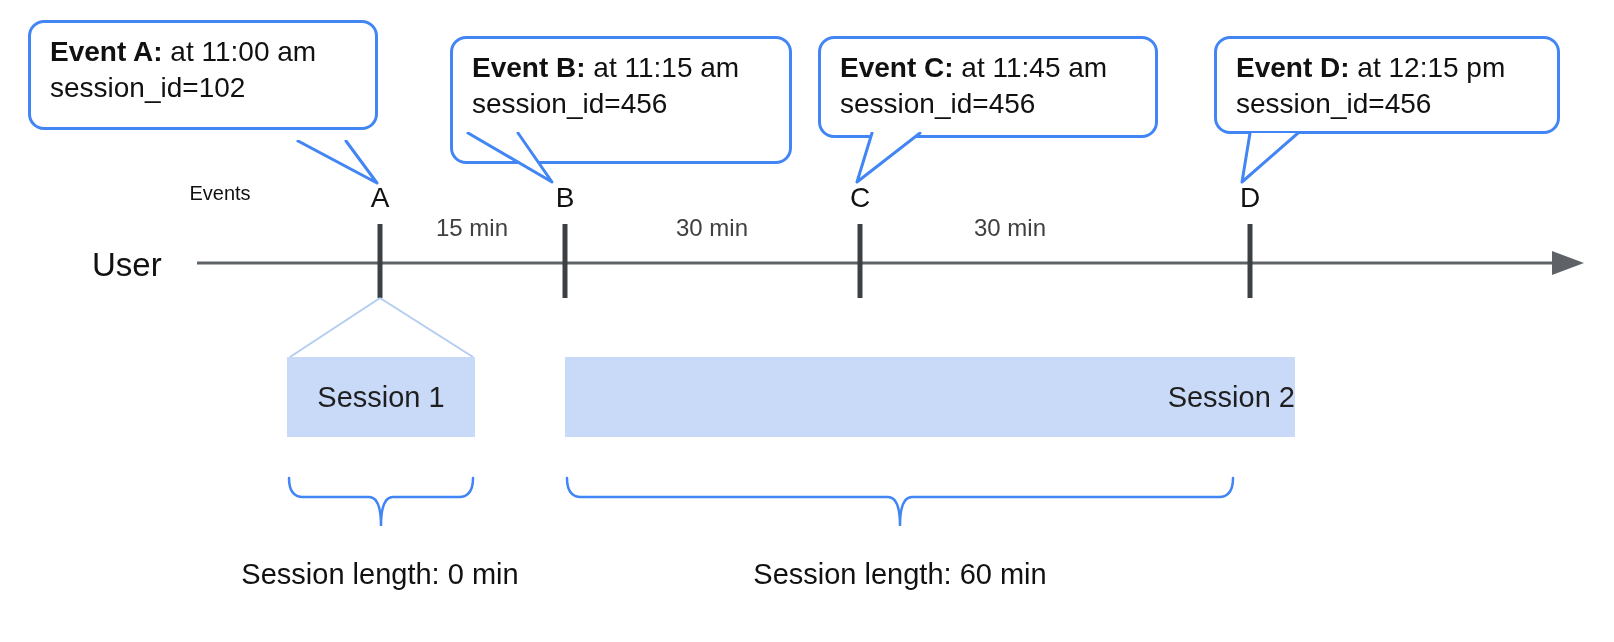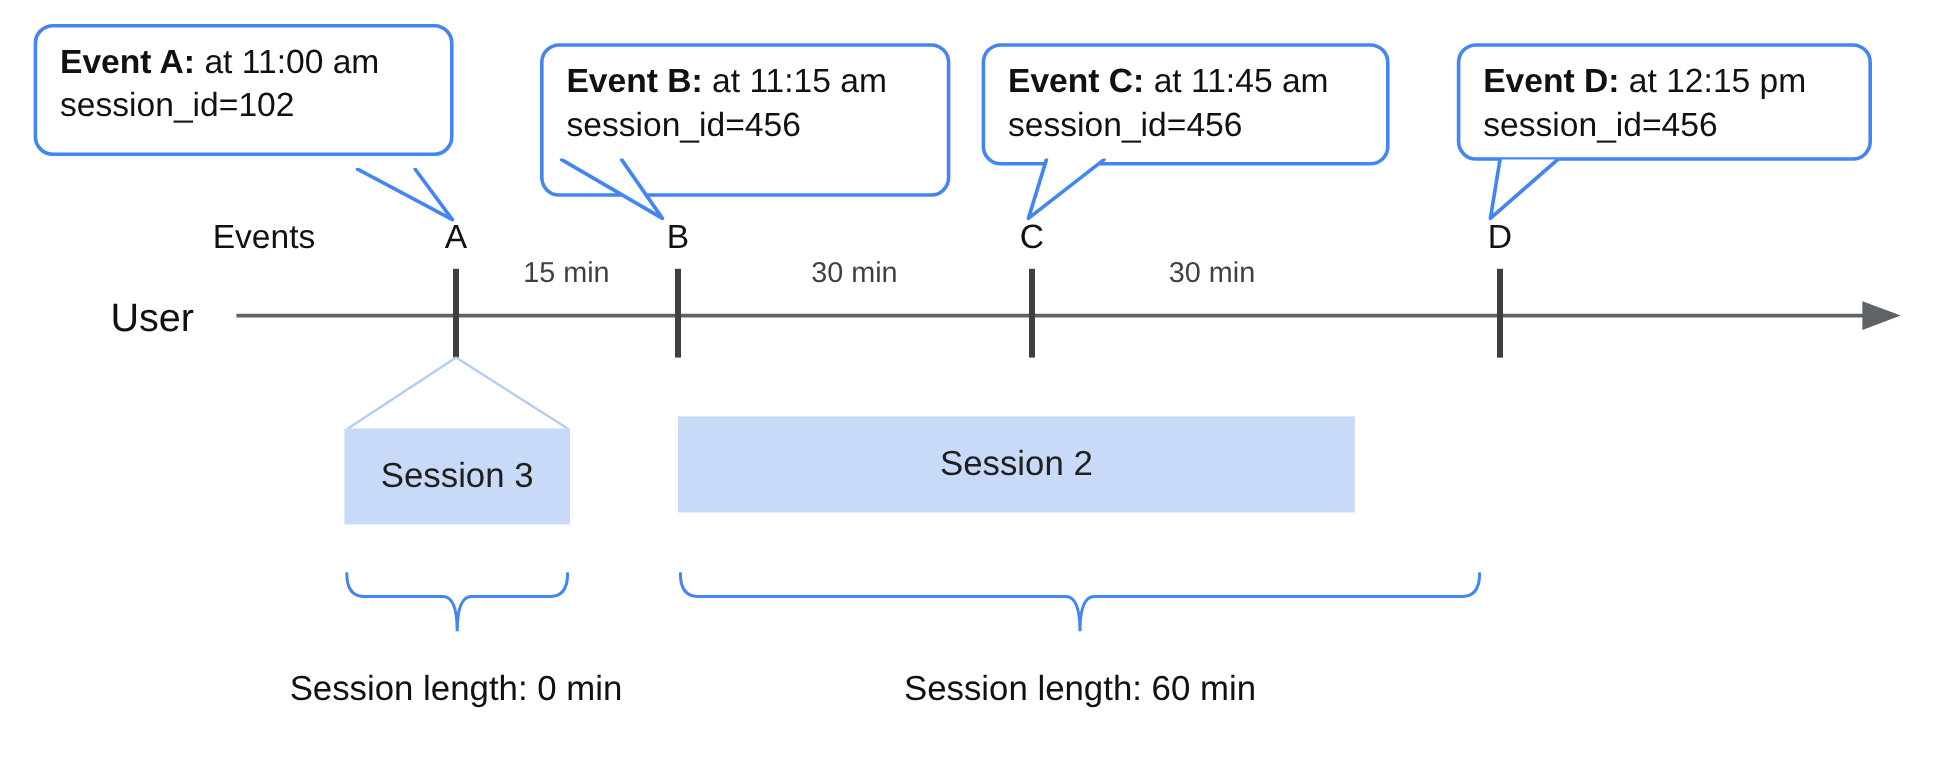--- a/index.html
+++ b/index.html
@@ -19,21 +19,21 @@
     position:absolute;background:#fff;
     border:3px solid var(--bubble-border,#4285f4);
     border-radius:16px;box-sizing:border-box;
     padding:11px 19px;font-size:28px;line-height:1.3;white-space:nowrap;
   }
   .bubble .b{font-weight:bold;}
   .tail{position:absolute;}
   .tail path{fill:#ffffff;stroke:var(--bubble-border,#4285f4);stroke-width:3;stroke-linejoin:round;stroke-linecap:round;}
   .lbl{position:absolute;white-space:nowrap;}
   .center{text-align:center;}
-  .events-label{font-size:28px;}
+  .events-label{font-size:20px;}
   .marker{font-size:28px;}
   .user-label{font-size:33px;}
   .gap{font-size:24px;color:#404040;}
   .session-box{
     position:absolute;background:var(--session-fill,#c9daf8);
     display:flex;align-items:center;justify-content:center;
     font-size:29px;color:#1f1f1f;box-sizing:border-box;
   }
   .len{font-size:29px;}
 </style>
@@ -97,22 +97,22 @@
   <div class="lbl marker center" style="left:835px;top:182px;width:50px;">C</div>
   <div class="lbl marker center" style="left:1225px;top:182px;width:50px;">D</div>
 
   <div class="lbl user-label" style="left:92px;top:246px;">User</div>
 
   <div class="lbl gap center" style="left:412px;top:214px;width:120px;">15 min</div>
   <div class="lbl gap center" style="left:652px;top:214px;width:120px;">30 min</div>
   <div class="lbl gap center" style="left:950px;top:214px;width:120px;">30 min</div>
 
   <div class="session-box" style="left:287px;top:357px;width:188px;height:80px;">
-    <span>Session 3</span>
+    <span>Session 1</span>
   </div>
-  <div class="session-box" style="left:565px;top:347px;width:564px;height:80px;">
+  <div class="session-box" style="left:565px;top:357px;width:730px;height:80px;justify-content:flex-end;">
     <span>Session 2</span>
   </div>
 
   <div class="lbl len center" style="left:205px;top:558px;width:350px;">Session length: 0 min</div>
   <div class="lbl len center" style="left:725px;top:558px;width:350px;">Session length: 60 min</div>
 
 </div>
 
 </body></html>

